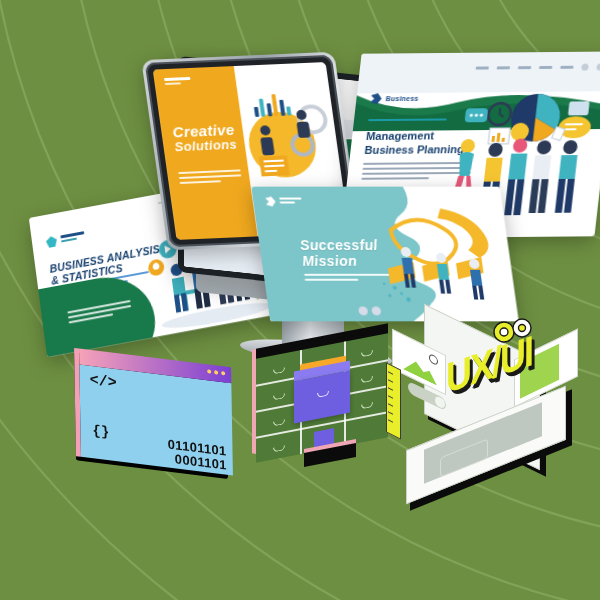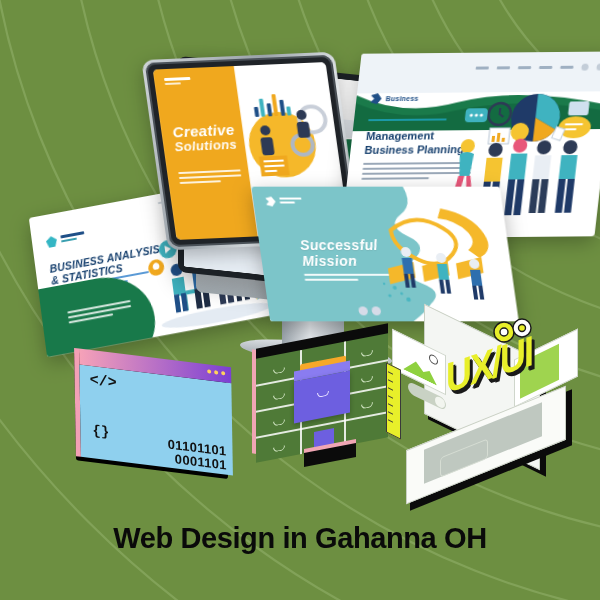--- a/index.html
+++ b/index.html
@@ -661,15 +661,14 @@
     </svg>
 
     <div class="uxui-txt">UX/UI</div>
 
     <div class="lp-baseshadow"></div>
     <div class="lp-base"></div>
     <div class="lp-pad"></div>
     <div class="lp-track"></div>
   </div>
 
-  <div id="caption">Web Design in Gahanna OH</div>
 
 </div>
 
 </body></html>

